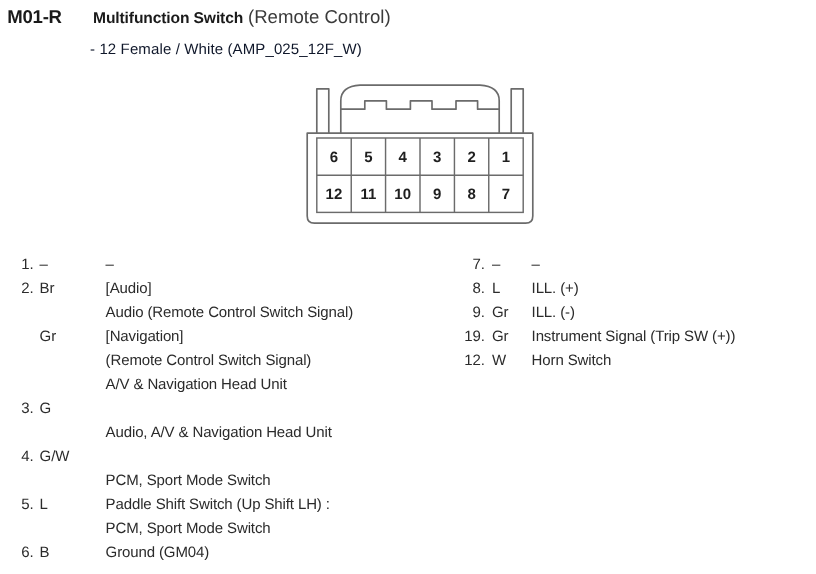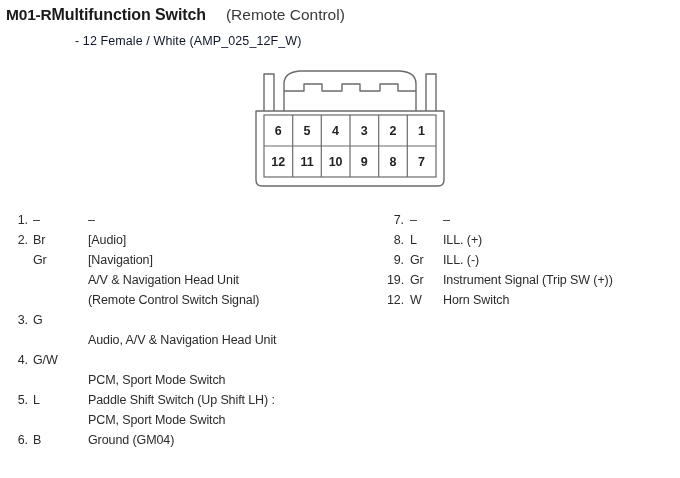--- a/index.html
+++ b/index.html
@@ -29,32 +29,32 @@
     top: 6px;
     white-space: nowrap;
   }
   #title-code {
     font-size: 15.5px;
     font-weight: bold;
     letter-spacing: -0.2px;
     color: #1a1a1a;
   }
   #title-name {
-    font-size: 16px;
+    font-size: 13px;
     font-weight: bold;
     letter-spacing: -0.1px;
     color: #1a1a1a;
-    margin-left: 0;
+    margin-left: 26px;
     text-align: center;
   }
   #title-paren {
     font-size: 15.5px;
     font-weight: normal;
     color: #3a3a3a;
-    margin-left: 20px;
+    margin-left: 4px;
   }
   #subtitle {
     position: absolute;
     left: 75px;
     top: 34px;
     font-size: 12.5px;
     color: #0f172a;
     white-space: nowrap;
     letter-spacing: 0.1px;
   }
@@ -178,32 +178,37 @@
       <span class="pin-color">–</span>
       <span class="pin-desc">–</span>
     </div>
     <div class="pin-row">
       <span class="pin-no">2.</span>
       <span class="pin-color">Br</span>
       <span class="pin-desc">[Audio]</span>
     </div>
     <div class="pin-row">
       <span class="pin-no"></span>
+      <span class="pin-color"></span>
+      <span class="pin-desc">Audio (Remote Control Switch Signal)</span>
+    </div>
+    <div class="pin-row">
+      <span class="pin-no"></span>
       <span class="pin-color">Gr</span>
       <span class="pin-desc">[Navigation]</span>
     </div>
     <div class="pin-row">
       <span class="pin-no"></span>
       <span class="pin-color"></span>
+      <span class="pin-desc">(Remote Control Switch Signal)</span>
+    </div>
+    <div class="pin-row">
+      <span class="pin-no"></span>
+      <span class="pin-color"></span>
       <span class="pin-desc">A/V &amp; Navigation Head Unit</span>
-    </div>
-    <div class="pin-row">
-      <span class="pin-no"></span>
-      <span class="pin-color"></span>
-      <span class="pin-desc">(Remote Control Switch Signal)</span>
     </div>
     <div class="pin-row">
       <span class="pin-no">3.</span>
       <span class="pin-color">G</span>
     </div>
     <div class="pin-row">
       <span class="pin-no"></span>
       <span class="pin-color"></span>
       <span class="pin-desc">Audio, A/V &amp; Navigation Head Unit</span>
     </div>

